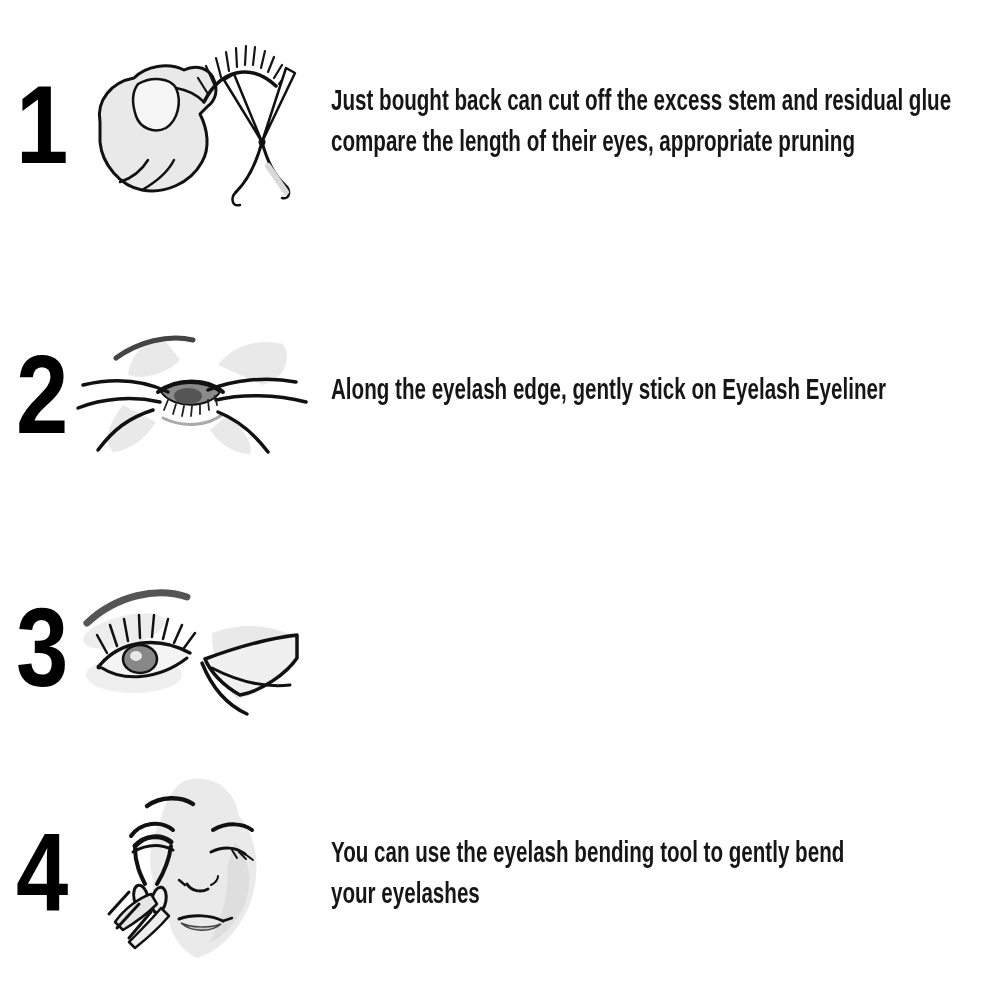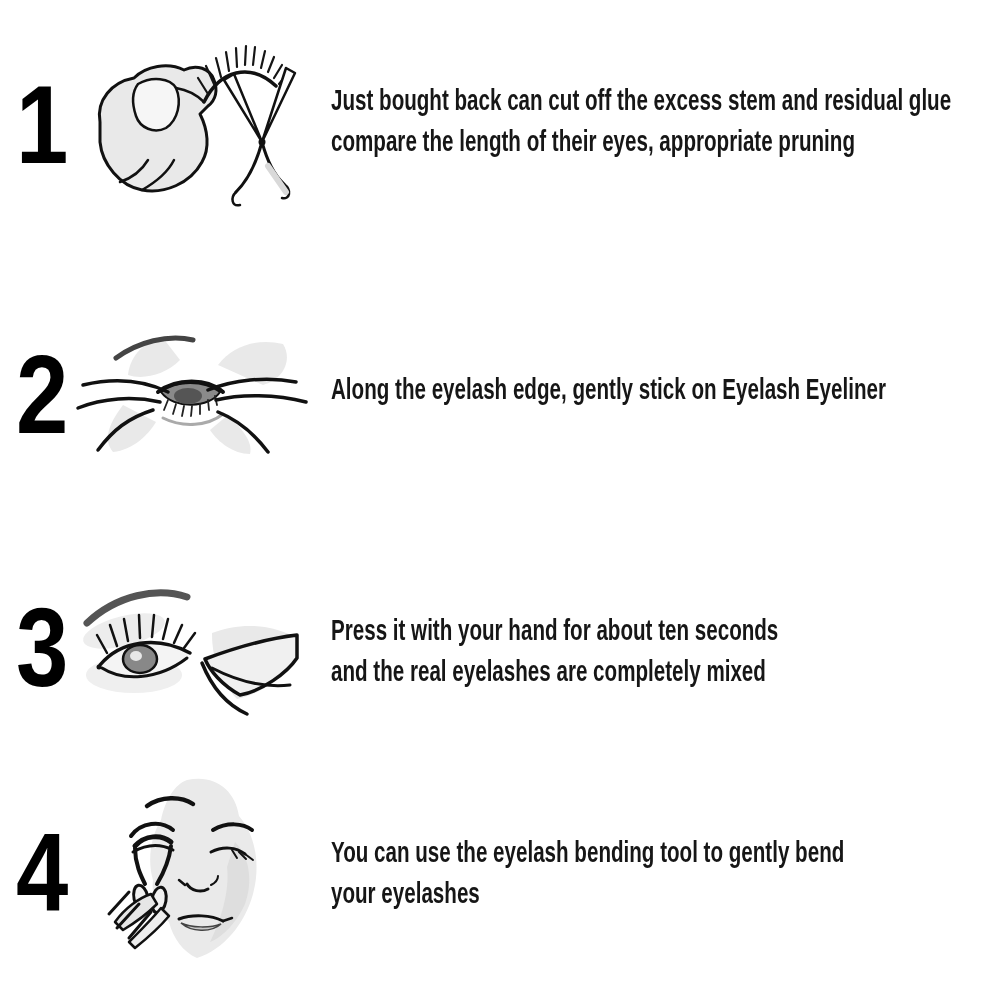--- a/index.html
+++ b/index.html
@@ -152,24 +152,20 @@
         <line x1="112" y1="70" x2="120" y2="52"></line>
         <line x1="122" y1="75" x2="133" y2="60"></line>
       </g>
 
       <path d="M235,62 C200,66 170,76 143,86 C148,98 160,112 178,122 C200,118 225,100 235,85 Z" fill="#f0f0f0" stroke="#111" stroke-width="3.5" stroke-linejoin="round"></path>
       <path d="M150,95 C175,108 200,115 228,112" fill="none" stroke="#111" stroke-width="3" stroke-linecap="round"></path>
       <path d="M140,90 C150,115 165,132 185,141" fill="none" stroke="#111" stroke-width="3.5" stroke-linecap="round"></path>
     </svg>
   </div>
 
-  <div class="text">
-    <div class="line">Press it with your hand for about ten seconds</div>
-    <div class="line">and the real eyelashes are completely mixed</div>
-  </div>
 </div>
 
 <div class="step s4">
   <div class="num">4</div>
 
   <div class="illus">
     <svg width="205" height="195" viewBox="0 0 205 195" role="img" aria-label="face-with-eyelash-curler-illustration">
 
       <path d="M92,8 C120,2 140,18 144,44 C160,62 166,92 158,122 C150,152 128,178 102,186
                C88,180 78,166 74,150 C62,140 56,124 58,108 C52,88 56,64 66,48 C70,28 80,12 92,8 Z" fill="#eaeaea"></path>

